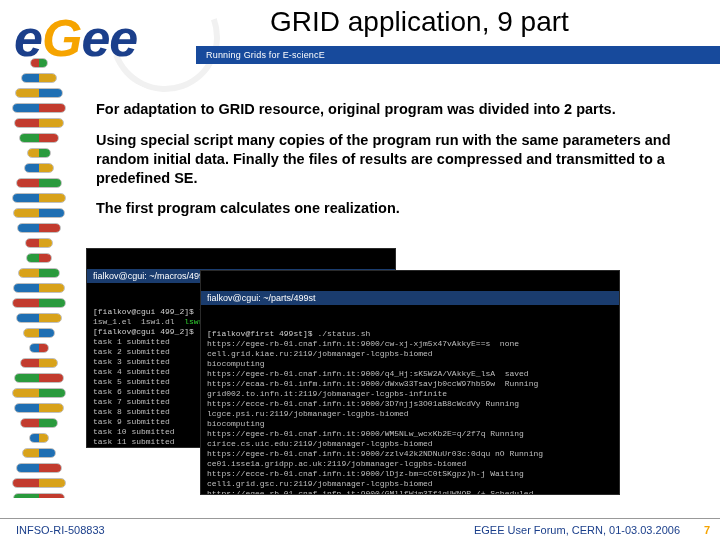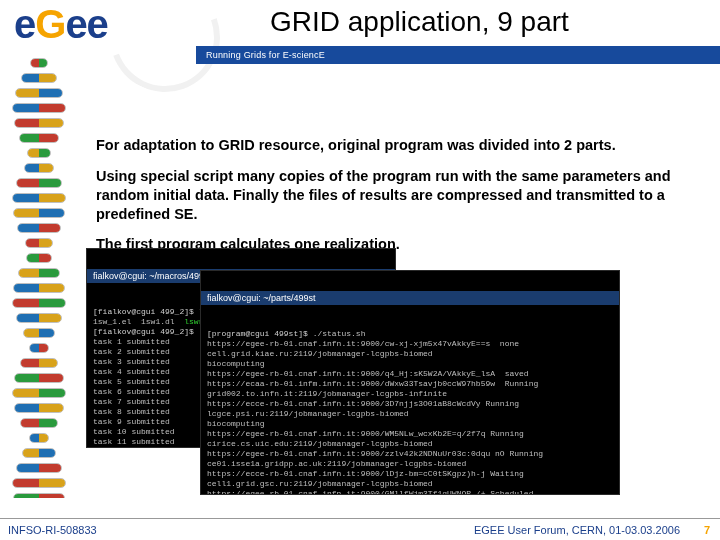--- a/index.html
+++ b/index.html
@@ -7,24 +7,25 @@
   .slide { position: relative; width: 720px; height: 540px; background: #fff; }
 
   
   .header { position: absolute; left: 0; top: 0; width: 720px; height: 68px; }
   .logo-wrap {
     position: absolute; left: 0; top: 0; width: 196px; height: 58px;
     background: #fff;
     overflow: visible;
   }
   .logo-egee {
-    position: absolute; left: 14px; top: 2px;
-    font-family: Arial, sans-serif; font-weight: 900; font-size: 40px;
+    position: absolute; left: 14px; top: 8px;
+    font-family: Arial, sans-serif; font-weight: 900; font-size: 52px;
     letter-spacing: -1px;
     color: #1b3f8b;
+    font-style: italic;
   }
   .logo-egee .yellow { color: #f6a400; }
   .logo-swoosh {
     position: absolute; left: 110px; top: -18px; width: 110px; height: 110px;
     border: 6px solid #e8e8e8; border-radius: 50%;
     border-left-color: transparent; border-top-color: transparent;
     transform: rotate(25deg);
     opacity: 0.6;
   }
   .blue-bar {
@@ -51,21 +52,21 @@
     border: 1px solid rgba(0,0,0,0.25);
   }
   .dna .rung span.l, .dna .rung span.r {
     position: absolute; top: 0; height: 100%; width: 50%;
   }
   .dna .rung span.l { left: 0; border-radius: 5px 0 0 5px; }
   .dna .rung span.r { right: 0; border-radius: 0 5px 5px 0; }
 
   
   .body {
-    position: absolute; left: 96px; top: 100px; width: 600px; margin-top: 36px;
+    position: absolute; left: 96px; top: 100px; width: 600px;
   }
   .body p {
     font-size: 14.5px; font-weight: 700; color: #000; line-height: 1.3;
     margin-bottom: 12px;
   }
 
   
   .term {
     position: absolute;
     background: #000; color: #bfbfbf;
@@ -85,21 +86,21 @@
 
   #term1 { left: 86px;  top: 248px; width: 310px; height: 200px; z-index: 1; }
   #term2 { left: 200px; top: 270px; width: 420px; height: 225px; z-index: 2; }
 
   
   .footer {
     position: absolute; left: 0; bottom: 0; width: 720px; height: 22px;
     border-top: 1px solid #999;
     font-size: 11px; color: #1b3f8b;
   }
-  .footer .l { position: absolute; left: 8px;  bottom: 4px; }
+  .footer .l { position: absolute; left: 16px;  bottom: 4px; }
   .footer .r { position: absolute; right: 40px; bottom: 4px; }
   .footer .n { position: absolute; right: 10px; bottom: 4px; color: #f6a400; font-weight: 700; }
 </style>
 </head>
 <body>
 
 <div class="slide">
 
   <div class="header">
     <div class="logo-wrap">
@@ -261,21 +262,21 @@
 task 11 submitted
 task 12 submitted
 task 13 submitted
 task 14 submitted
 task 15 submitted
 </div>
   </div>
 
   <div id="term2" class="term">
     <div class="titlebar">fialkov@cgui: ~/parts/499st</div>
-    <div class="content" id="term2-content"><span class="prompt">[program@cgui 499st]$</span> ./status.sh
+    <div class="content" id="term2-content"><span class="prompt">[fialkov@first 499st]$</span> ./status.sh
 https://egee-rb-01.cnaf.infn.it:9000/cw-xj-xjm5x47vAkkyE==s  none
 cell.grid.kiae.ru:2119/jobmanager-lcgpbs-biomed
 biocomputing
 https://egee-rb-01.cnaf.infn.it:9000/q4_Hj:sK5W2A/VAkkyE_lsA  saved
 https://ecaa-rb-01.infm.infn.it:9000/dWxw33Tsavjb0ccW97hb59w  Running
 grid002.to.infn.it:2119/jobmanager-lcgpbs-infinite
 https://ecce-rb-01.cnaf.infn.it:9000/3D7njjs3O01aB8cWcdVy Running
 lcgce.psi.ru:2119/jobmanager-lcgpbs-biomed
 biocomputing
 https://egee-rb-01.cnaf.infn.it:9000/WM5NLw_wcxKb2E=q/2f7q Running

